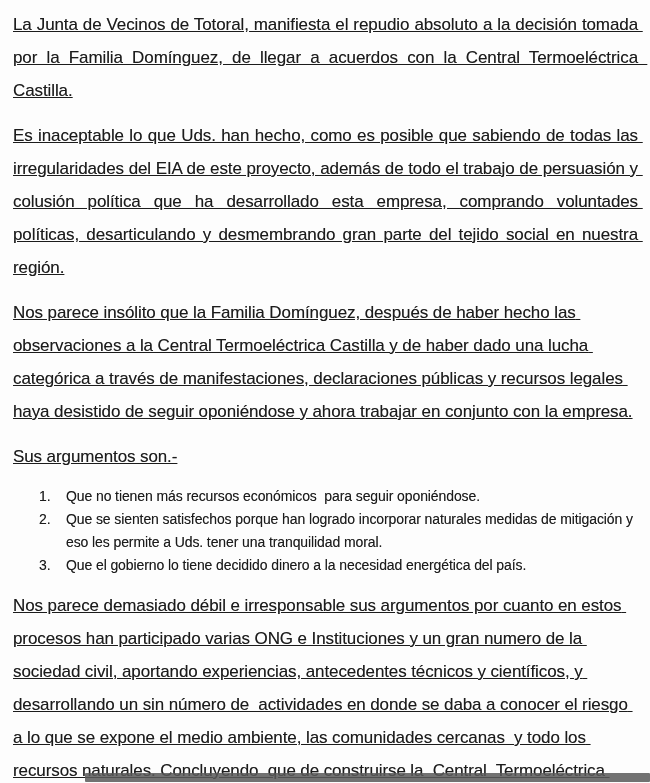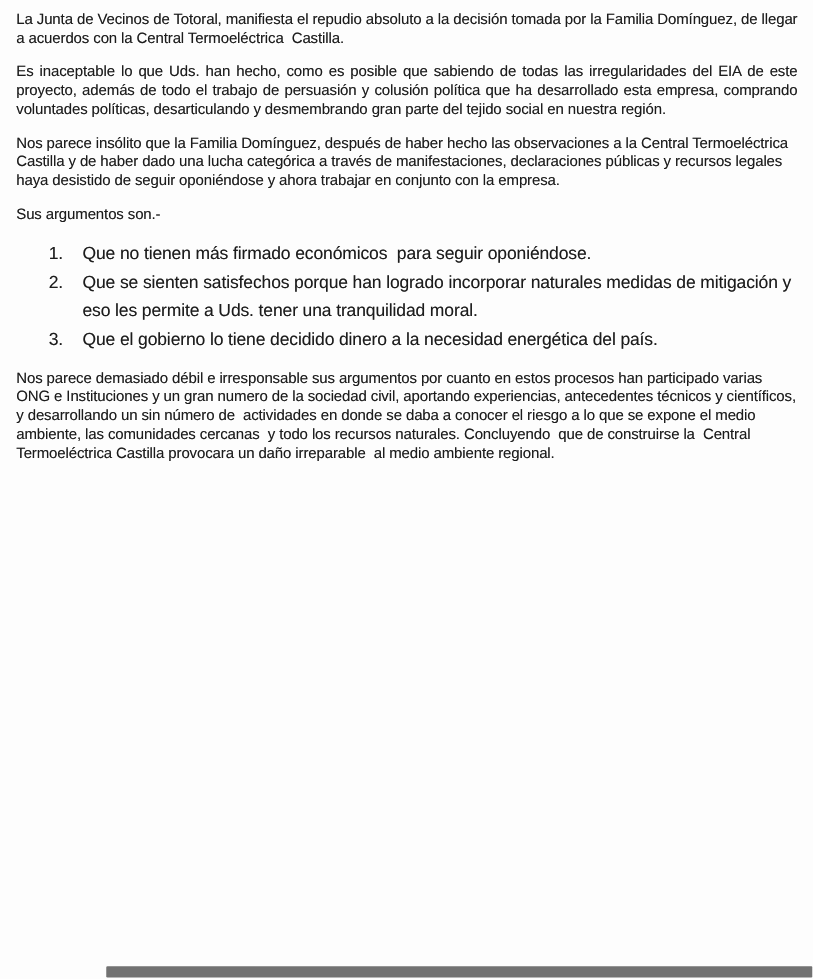--- a/index.html
+++ b/index.html
@@ -18,25 +18,26 @@
   .page {
     position: relative;
     width: 650px;
     height: 783px;
     box-sizing: border-box;
     padding: 8px 12px 0 13px;
     background: #fdfdfd;
   }
   .para {
     margin: 0 0 12px 0;
-    font-size: 12px;
-    line-height: 15px;
+    font-size: 17px;
+    line-height: 33px;
     letter-spacing: -0.1px;
     white-space: pre-wrap;
     text-shadow: 0 0 0.4px rgba(20,20,20,0.45);
+    text-decoration: underline;
   }
   .justify {
     text-align: justify;
   }
   .list {
     margin: 0 0 12px 0;
     padding-left: 26px;
   }
   .list-item {
     display: flex;
@@ -73,21 +74,21 @@
 
   <p class="para justify">Es inaceptable lo que Uds. han hecho, como es posible que sabiendo de todas las irregularidades del EIA de este proyecto, además de todo el trabajo de persuasión y colusión política que ha desarrollado esta empresa, comprando voluntades políticas, desarticulando y desmembrando gran parte del tejido social en nuestra región.</p>
 
   <p class="para">Nos parece insólito que la Familia Domínguez, después de haber hecho las observaciones a la Central Termoeléctrica Castilla y de haber dado una lucha categórica a través de manifestaciones, declaraciones públicas y recursos legales haya desistido de seguir oponiéndose y ahora trabajar en conjunto con la empresa.</p>
 
   <p class="para">Sus argumentos son.-</p>
 
   <div class="list">
     <div class="list-item">
       <span class="num">1.</span>
-      <span class="item-text">Que no tienen más firmado económicos  para seguir oponiéndose.</span>
+      <span class="item-text">Que no tienen más recursos económicos  para seguir oponiéndose.</span>
     </div>
     <div class="list-item">
       <span class="num">2.</span>
       <span class="item-text">Que se sienten satisfechos porque han logrado incorporar naturales medidas de mitigación y eso les permite a Uds. tener una tranquilidad moral.</span>
     </div>
     <div class="list-item">
       <span class="num">3.</span>
       <span class="item-text">Que el gobierno lo tiene decidido dinero a la necesidad energética del país.</span>
     </div>
   </div>

